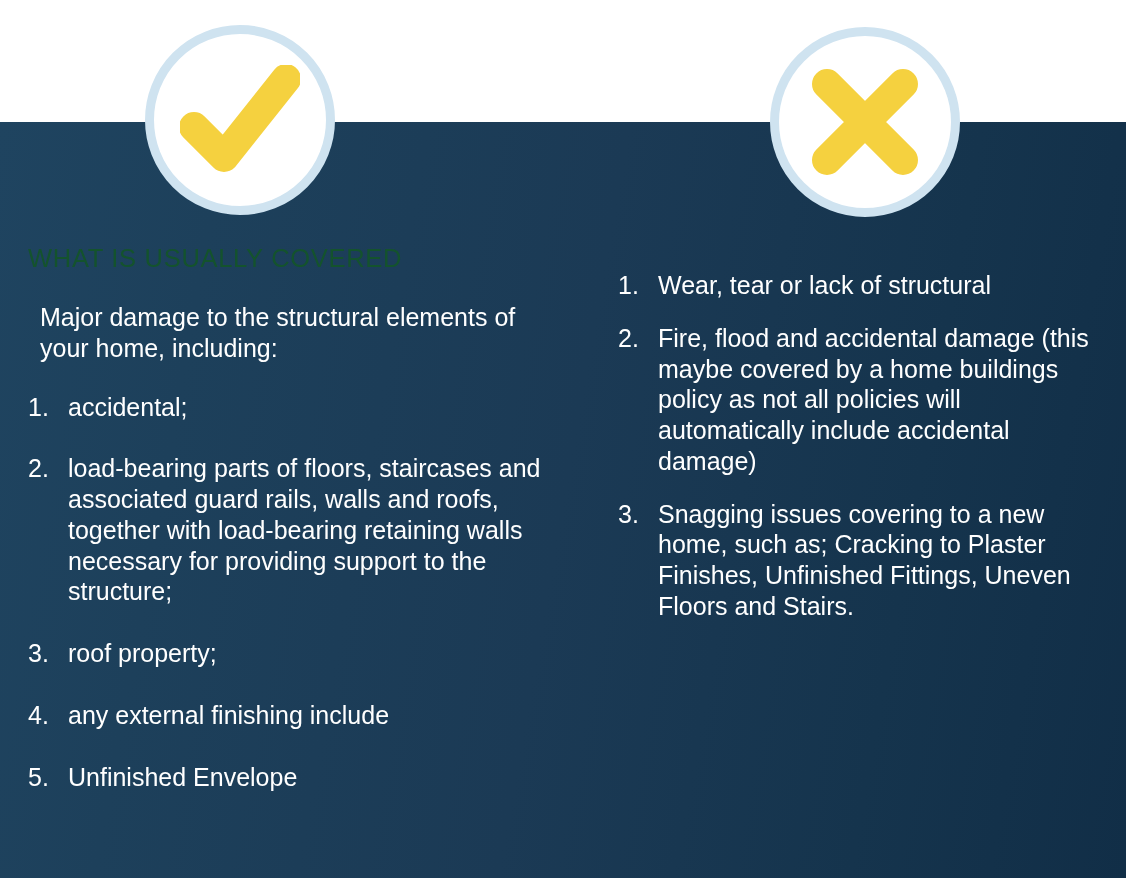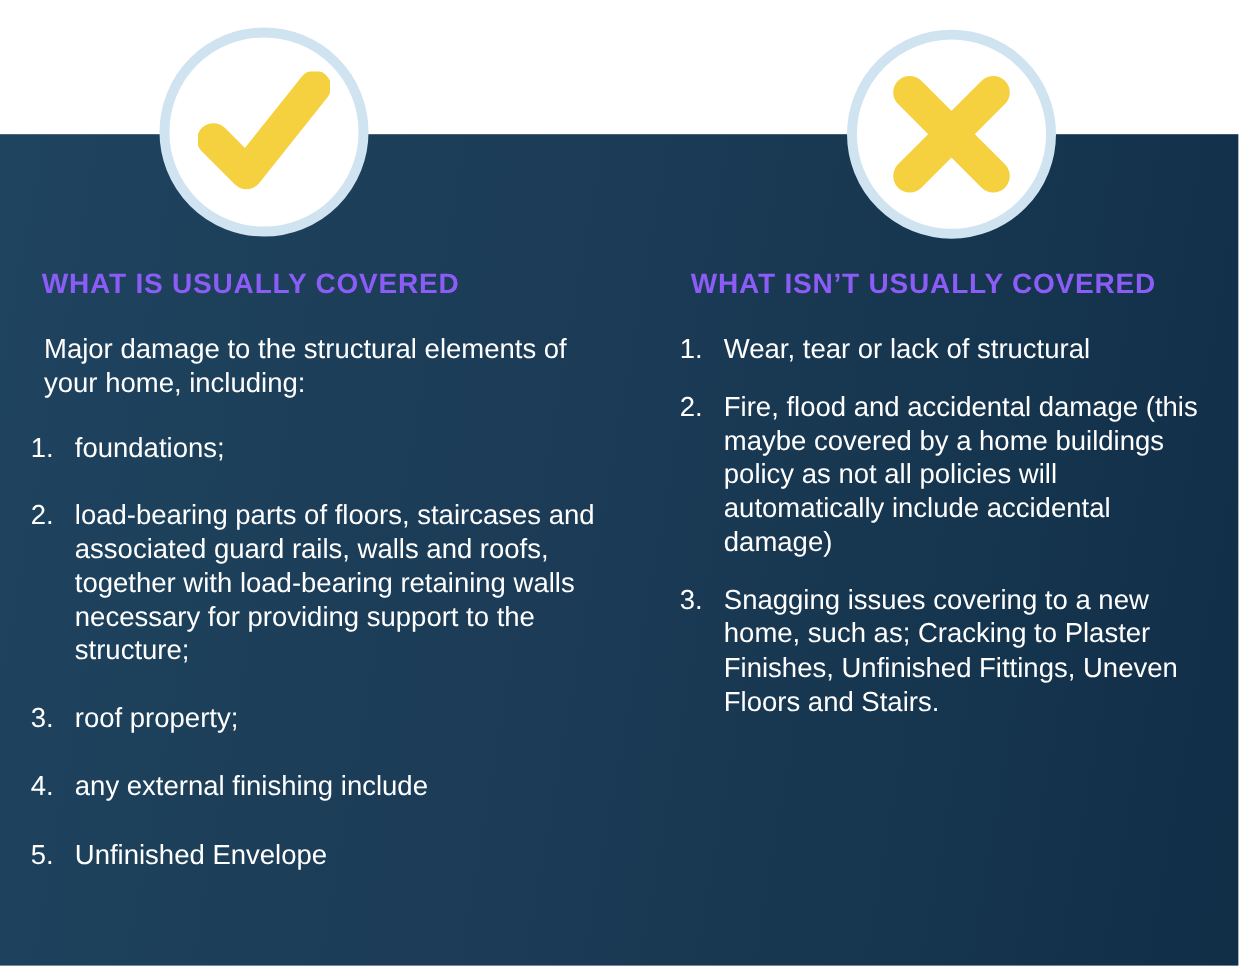--- a/index.html
+++ b/index.html
@@ -57,25 +57,25 @@
 
   
   .column {
     position: absolute;
     top: 244px;
   }
   .column.left  { left: 28px;  width: 528px; }
   .column.right { left: 618px; width: 492px; }
 
   .col-title {
-    margin: 0 0 30px 10px;
+    margin: 0 0 30px 0;
     font-size: 25.5px;
-    font-weight: bold;
+    font-weight: normal;
     letter-spacing: 0.7px;
-    color: #8b5cf6;
+    color: #14532d;
     line-height: 1.1;
     white-space: nowrap;
   }
 
   .col-intro {
     margin: 12px;
     font-size: 25px;
     line-height: 1.23;
     color: #ffffff;
     font-weight: 400;
@@ -133,21 +133,21 @@
       </svg>
     </span>
   </div>
 
   <div class="column left">
     <h2 class="col-title">WHAT IS USUALLY COVERED</h2>
     <p class="col-intro">Major damage to the structural elements of your home, including:</p>
     <ol class="num-list">
       <li class="num-item">
         <span class="num-marker">1.</span>
-        <span class="num-text">foundations;</span>
+        <span class="num-text">accidental;</span>
       </li>
       <li class="num-item">
         <span class="num-marker">2.</span>
         <span class="num-text">load-bearing parts of floors, staircases and associated guard rails, walls and roofs, together with load-bearing retaining walls necessary for providing support to the structure;</span>
       </li>
       <li class="num-item">
         <span class="num-marker">3.</span>
         <span class="num-text">roof property;</span>
       </li>
       <li class="num-item">
@@ -155,21 +155,20 @@
         <span class="num-text">any external finishing include</span>
       </li>
       <li class="num-item">
         <span class="num-marker">5.</span>
         <span class="num-text">Unfinished Envelope</span>
       </li>
     </ol>
   </div>
 
   <div class="column right">
-    <h2 class="col-title">WHAT ISN’T USUALLY COVERED</h2>
     <ol class="num-list">
       <li class="num-item">
         <span class="num-marker">1.</span>
         <span class="num-text">Wear, tear or lack of structural</span>
       </li>
       <li class="num-item">
         <span class="num-marker">2.</span>
         <span class="num-text">Fire, flood and accidental damage (this maybe covered by a home buildings policy as not all policies will automatically include accidental damage)</span>
       </li>
       <li class="num-item">

